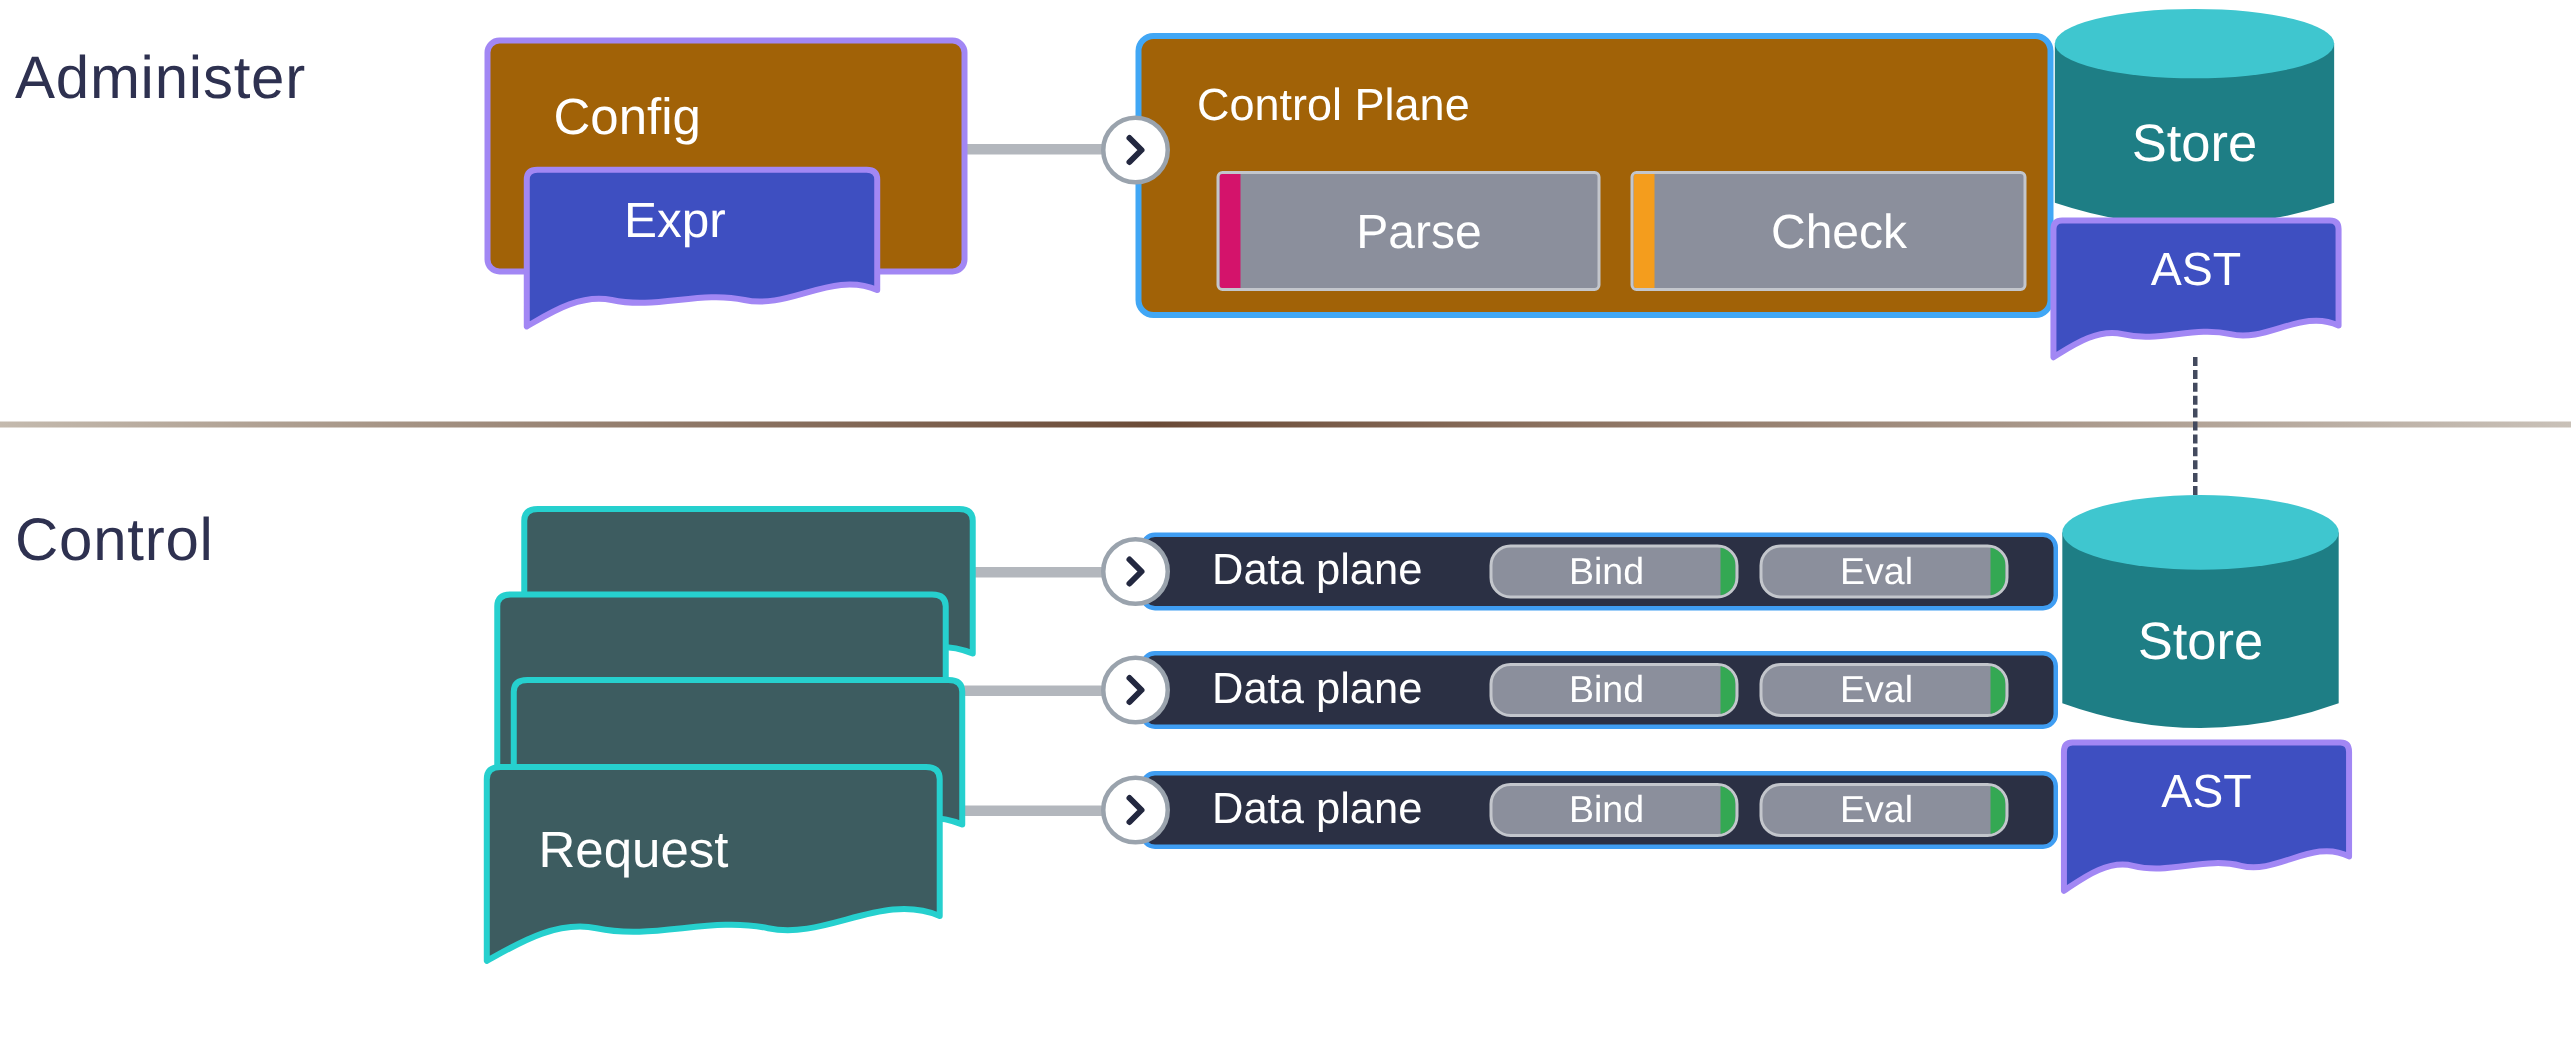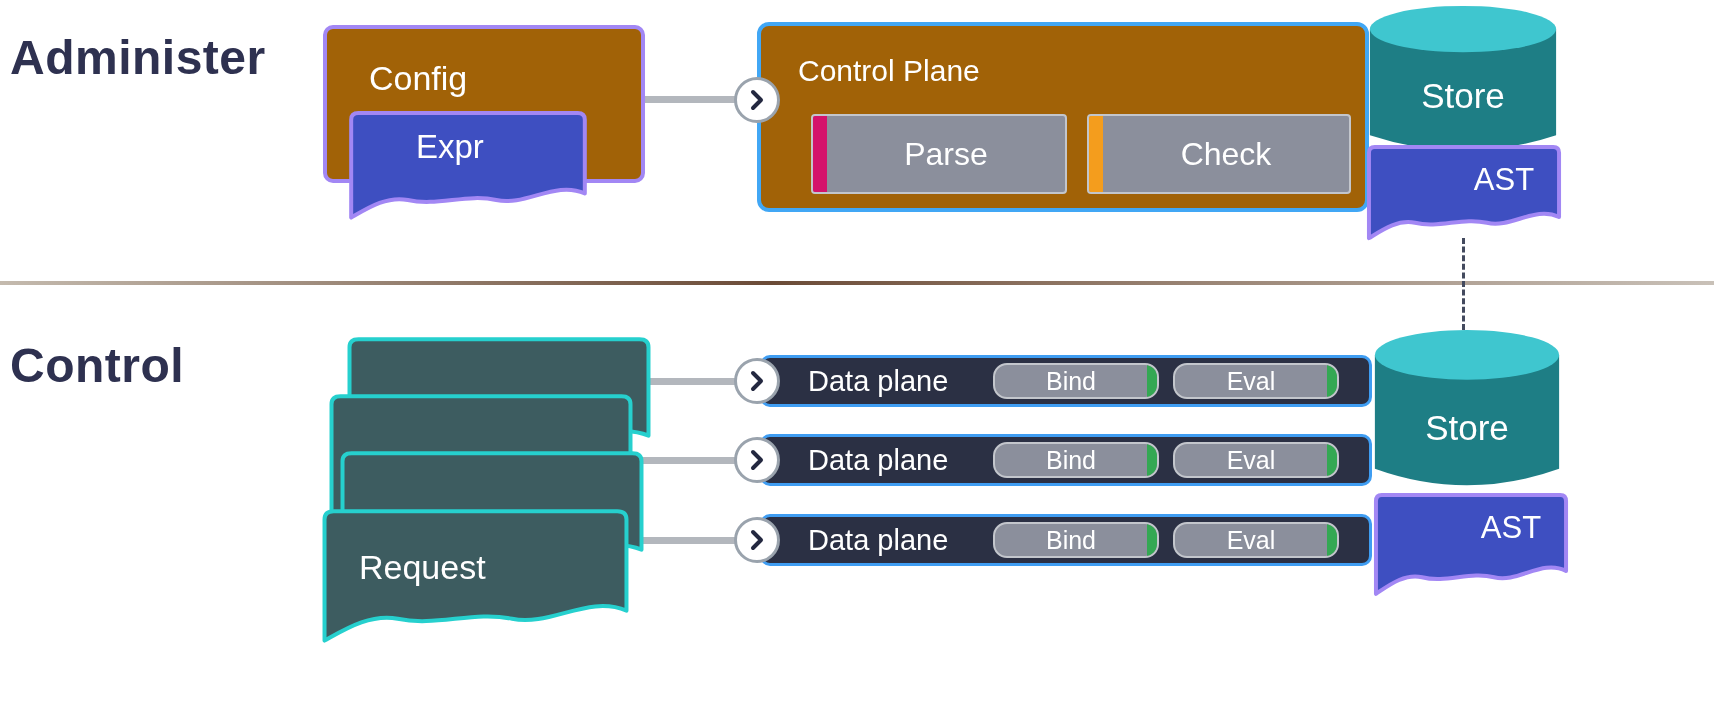--- a/index.html
+++ b/index.html
@@ -1,21 +1,21 @@
 <!DOCTYPE html>
 <html><head>
 <meta charset="utf-8">
 <style>
   html,body { margin:0; padding:0; background:#ffffff; }
   .canvas {
     position:relative; width:1714px; height:705px; background:#ffffff;
     font-family:"Liberation Sans", sans-serif; overflow:hidden;
   }
   .section-label {
-    position:absolute; font-size:48px; font-weight:700; color:#2e3150; letter-spacing:0.5px;
+    position:absolute; font-size:40px; font-weight:400; color:#2e3150; letter-spacing:0.5px;
   }
   .lbl-administer { left:10px; top:30px; }
   .lbl-evaluate  { left:10px; top:338px; }
 
   
   .divider {
     position:absolute; left:0; top:281px; width:1714px; height:4px;
     background:linear-gradient(90deg,#c4baae 0%,#6b4b37 45%,#8a705e 60%,#c9c1b8 100%);
   }
 
@@ -54,21 +54,21 @@
   .doc { position:absolute; }
   .doc svg { width:100%; height:100%; display:block; overflow:visible; }
   .doc svg path { stroke-width:4; vector-effect:non-scaling-stroke; stroke-linejoin:round; }
   .blue-doc svg path { fill:#3e4fc1; stroke:#a287f4; }
   .teal-doc svg path { fill:#3d5c60; stroke:#26d0ce; }
   .doc-label { position:absolute; color:#ffffff; }
   .expr-doc   { left:350px; top:112px; width:236px; height:110px; }
   .expr-doc .doc-label { left:34px; top:16px; font-size:33px;margin-left:32px; }
   .ast-doc-1  { left:1368px; top:146px; width:192px; height:96px; }
   .ast-doc-2  { left:1375px; top:494px; width:192px; height:104px; }
-  .ast-label { left:0; top:16px; width:100%; text-align:center; font-size:31px;padding-left:40px; }
+  .ast-label { left:0; top:16px; width:100%; text-align:center; font-size:31px; }
   .req-back-1 { left:348px; top:338px; width:302px; height:132px; }
   .req-back-2 { left:330px; top:395px; width:302px; height:132px; }
   .req-back-3 { left:341px; top:452px; width:302px; height:132px; }
   .req-front  { left:323px; top:510px; width:305px; height:136px; }
   .req-front .doc-label { left:36px; top:38px; font-size:34px; }
 
   
   .cylinder { position:absolute; }
   .cylinder svg { width:100%; height:100%; display:block; }
   .cyl-body { fill:#1e7e85; }

